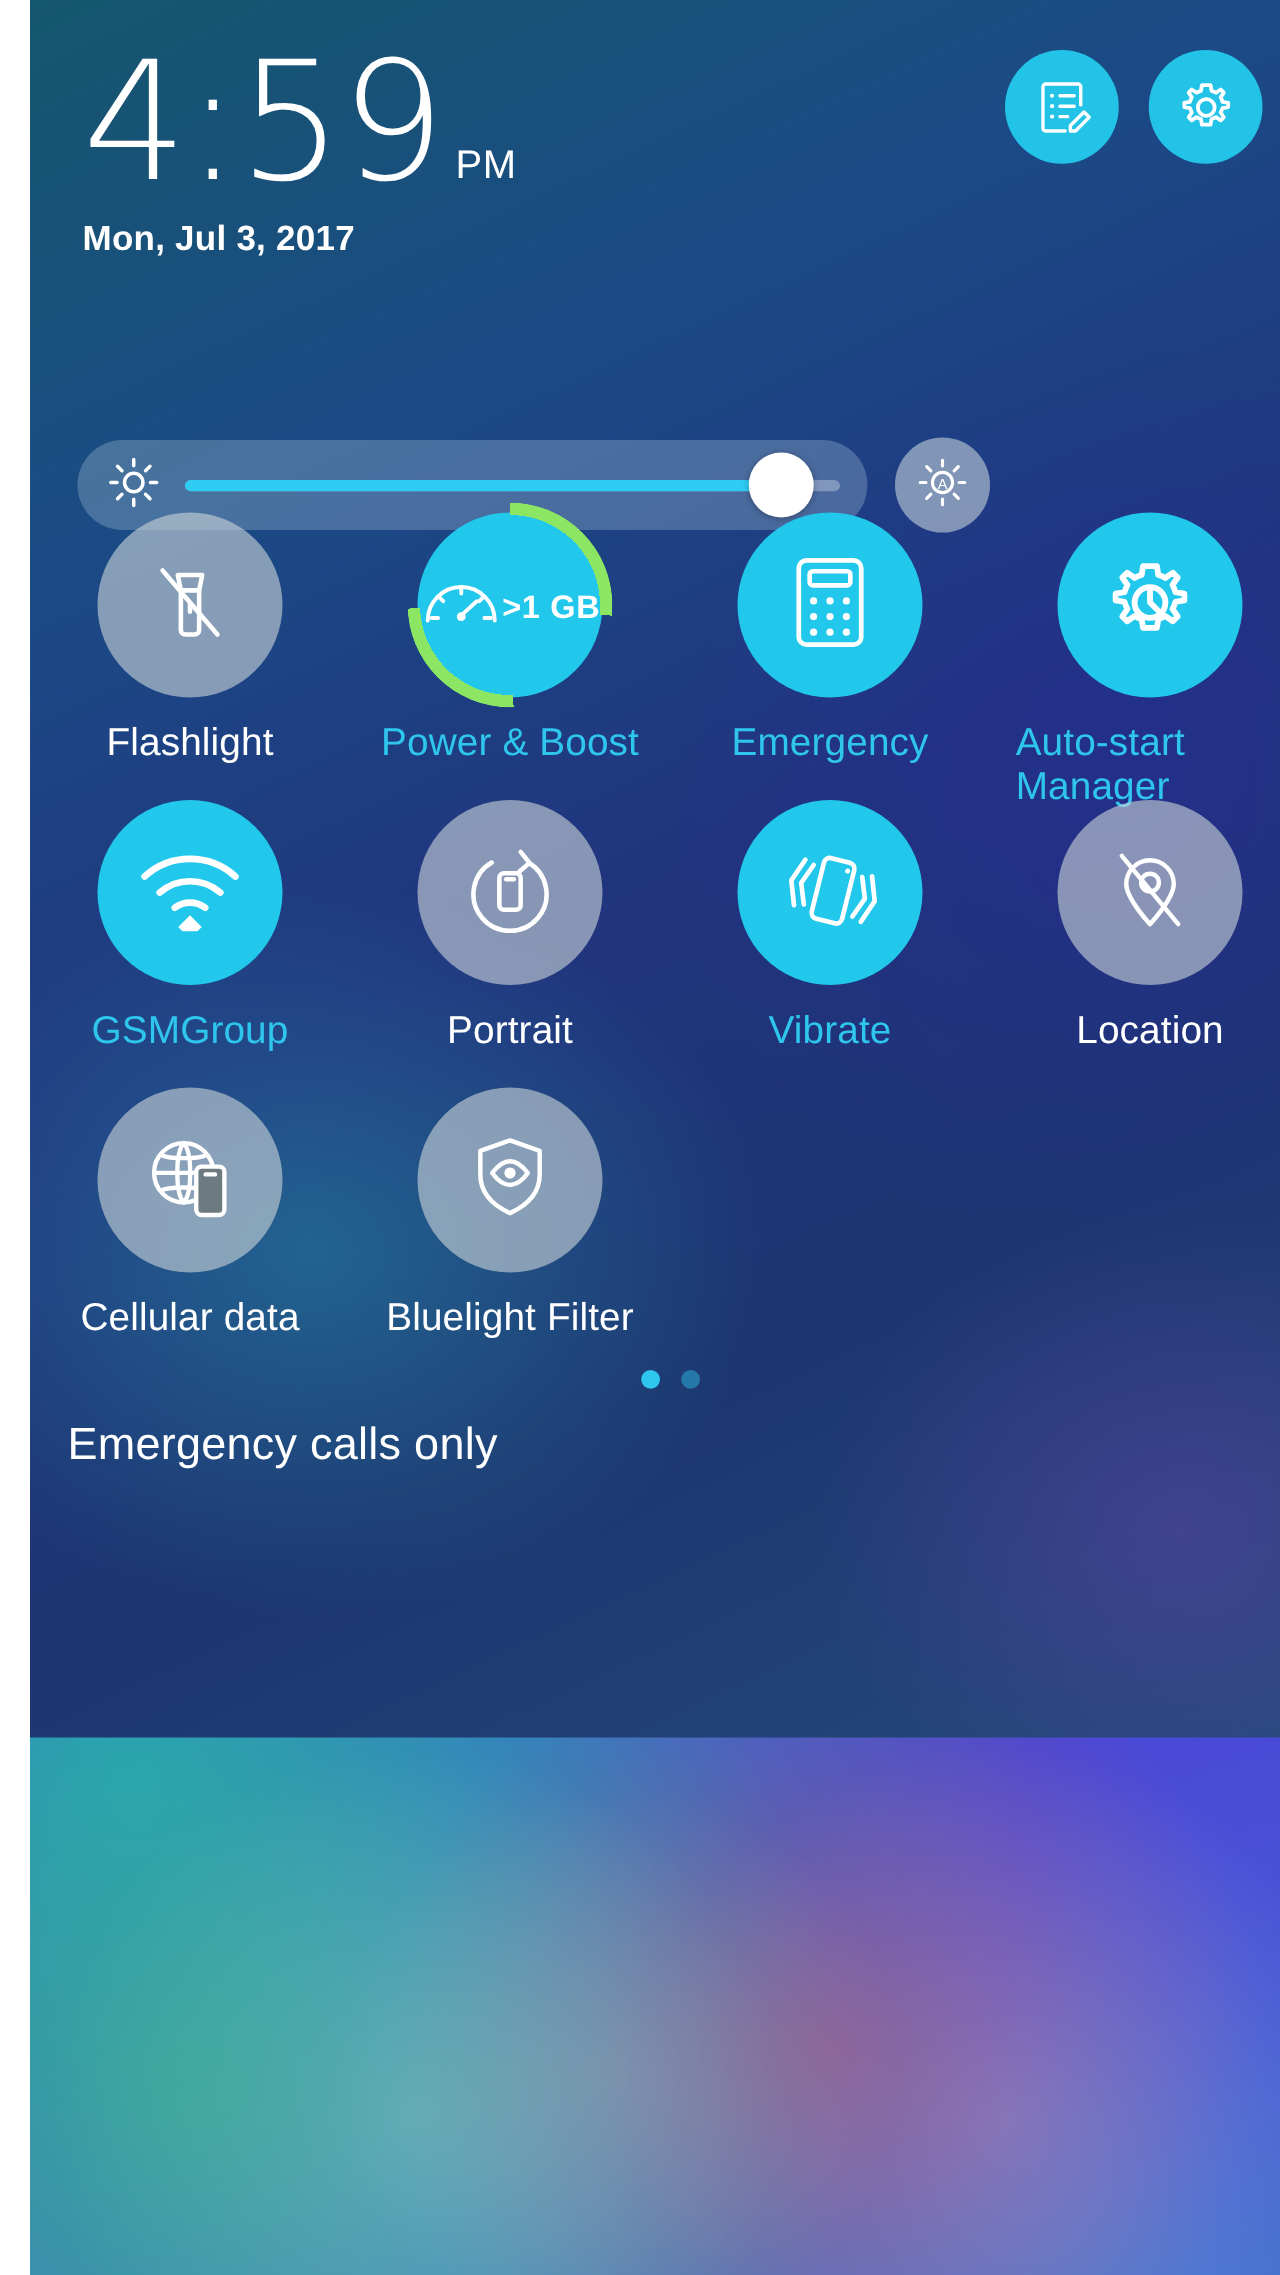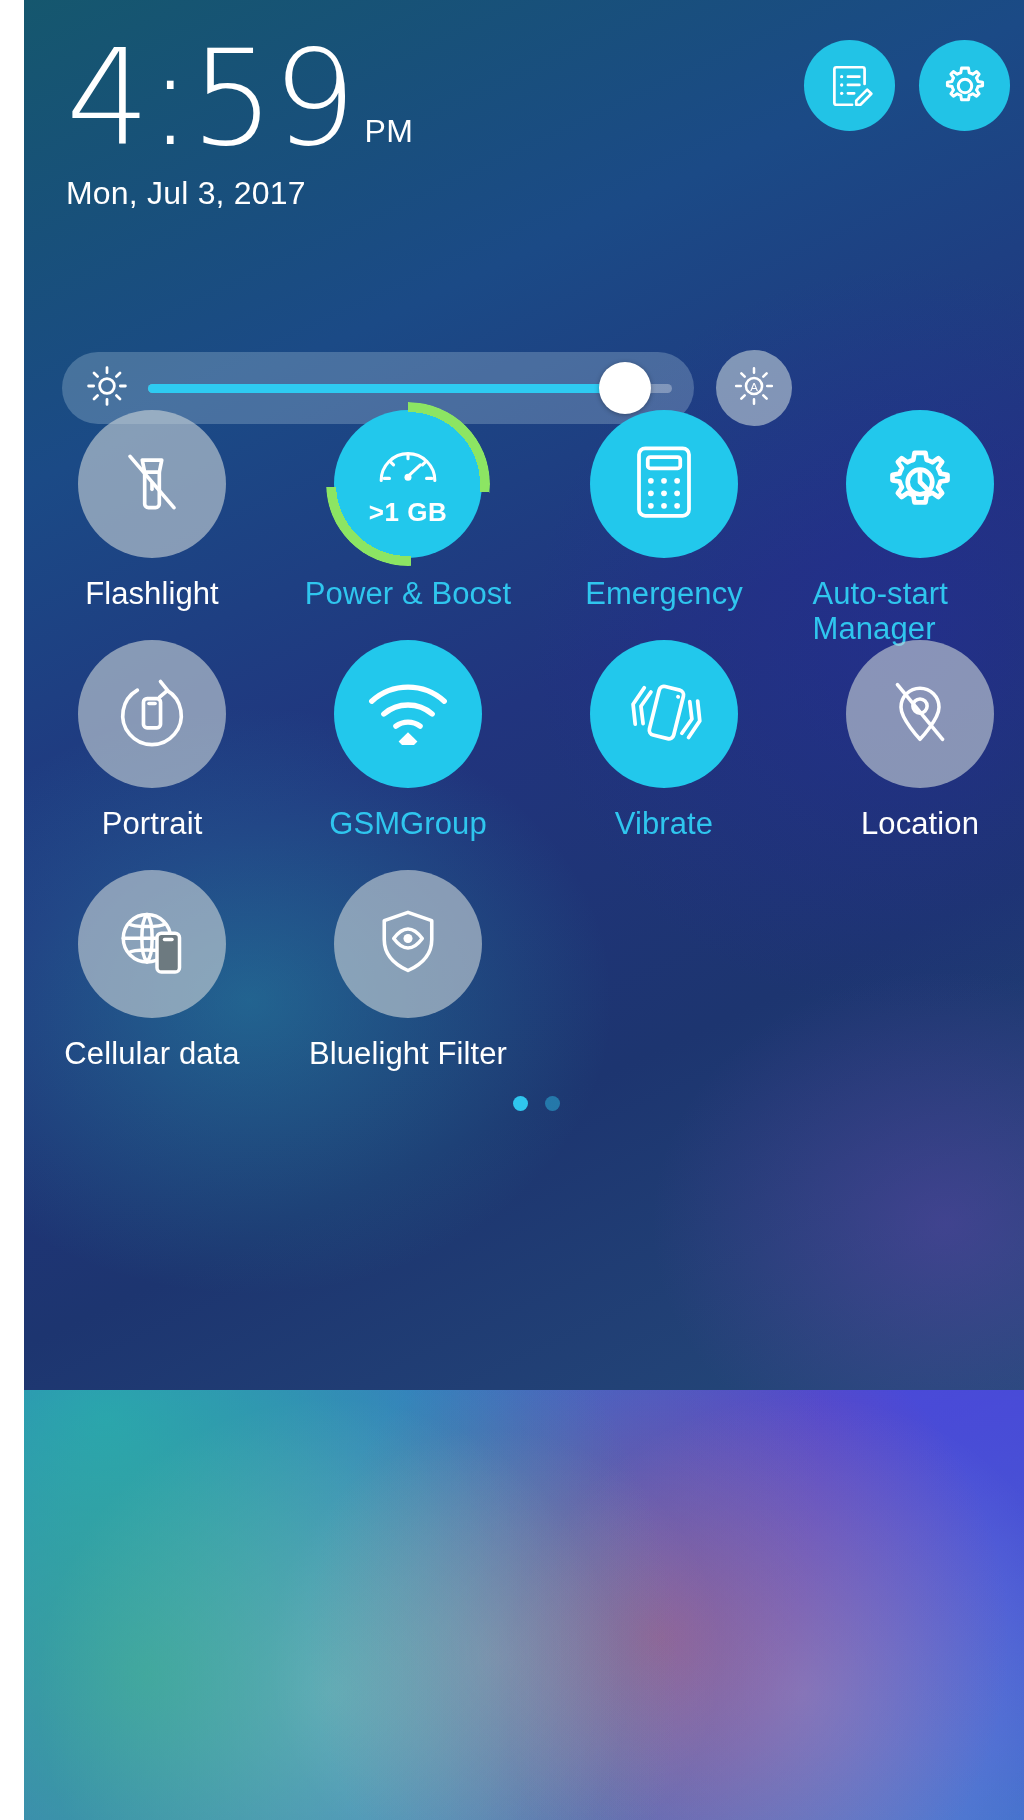--- a/index.html
+++ b/index.html
@@ -71,22 +71,22 @@
   #time-meridiem {
     font-size: 32px;
     font-weight: 400;
     color: #ffffff;
     margin-left: 10px;
     margin-bottom: 14px;
     letter-spacing: 0.5px;
   }
   #date-value {
     margin-top: 14px;
-    font-size: 32px;
-    font-weight: 400;
+    font-size: 28px;
+    font-weight: 700;
     color: #ffffff;
     letter-spacing: 0.2px;
   }
 
   #header-actions {
     position: absolute;
     right: 38px;
     top: 40px;
     display: flex;
     gap: 24px;
@@ -206,21 +206,21 @@
     position: absolute;
     inset: -8px;
     border-radius: 50%;
     background: conic-gradient(from 0deg, #8ce563 0deg 96deg, rgba(0,0,0,0) 96deg 178deg, #8ce563 178deg 268deg, rgba(0,0,0,0) 268deg 360deg);
     -webkit-mask: radial-gradient(circle, transparent 0 72px, #000 72px);
     mask: radial-gradient(circle, transparent 0 72px, #000 72px);
   }
   .boost-inner {
     position: relative;
     display: flex;
-    flex-direction: column;
+    flex-direction: row;
     align-items: center;
     justify-content: flex-end;
     z-index: 2;
   }
   .boost-text {
     color: #ffffff;
     font-size: 26px;
     font-weight: bold;
     margin-top: 2px;
     letter-spacing: 0.5px;
@@ -386,45 +386,45 @@
               <path d="M24 6.5l3.3 0 .7 4.3a13.4 13.4 0 0 1 3.4 1.4l3.6-2.5 2.3 2.3-2.5 3.6a13.4 13.4 0 0 1 1.4 3.4l4.3.7v3.3l-4.3.7a13.4 13.4 0 0 1-1.4 3.4l2.5 3.6-2.3 2.3-3.6-2.5a13.4 13.4 0 0 1-3.4 1.4l-.7 4.3H24l-3.3 0-.7-4.3a13.4 13.4 0 0 1-3.4-1.4l-3.6 2.5-2.3-2.3 2.5-3.6a13.4 13.4 0 0 1-1.4-3.4l-4.3-.7v-3.3l4.3-.7a13.4 13.4 0 0 1 1.4-3.4l-2.5-3.6 2.3-2.3 3.6 2.5a13.4 13.4 0 0 1 3.4-1.4l.7-4.3z"></path>
               <circle cx="24" cy="24" r="7.4"></circle>
               <path d="M24 18.5v5.5l3.6 3.6"></path>
             </svg>
           </span>
         </div>
         <div class="tile-label on">Auto-start Manager</div>
       </div>
 
       <div class="tile">
+        <div class="tile-circle on">
+          <span>
+            <svg width="86" height="66" viewBox="0 0 64 48" fill="none" stroke="#ffffff" stroke-width="4" stroke-linecap="round">
+              <path d="M5 16A40 40 0 0 1 59 16"></path>
+              <path d="M14 25.5A27.5 27.5 0 0 1 50 25.5"></path>
+              <path d="M23 34.5A15 15 0 0 1 41 34.5"></path>
+              <path d="M32 39l7 7-7 7-7-7z" fill="#ffffff" stroke="none"></path>
+            </svg>
+          </span>
+        </div>
+        <div class="tile-label on">GSMGroup</div>
+      </div>
+
+      <div class="tile">
         <div class="tile-circle off">
           <span>
             <svg width="78" height="78" viewBox="0 0 64 64" fill="none" stroke="#ffffff" stroke-width="3" stroke-linecap="round" stroke-linejoin="round">
               <path d="M44 14a24 24 0 1 1-24 0"></path>
               <path d="M39 7l5.8 7.2L38 20"></path>
               <rect x="25" y="21" width="14" height="24" rx="3"></rect>
               <path d="M29.5 25h5"></path>
             </svg>
           </span>
         </div>
         <div class="tile-label off">Portrait</div>
-      </div>
-
-      <div class="tile">
-        <div class="tile-circle on">
-          <span>
-            <svg width="86" height="66" viewBox="0 0 64 48" fill="none" stroke="#ffffff" stroke-width="4" stroke-linecap="round">
-              <path d="M5 16A40 40 0 0 1 59 16"></path>
-              <path d="M14 25.5A27.5 27.5 0 0 1 50 25.5"></path>
-              <path d="M23 34.5A15 15 0 0 1 41 34.5"></path>
-              <path d="M32 39l7 7-7 7-7-7z" fill="#ffffff" stroke="none"></path>
-            </svg>
-          </span>
-        </div>
-        <div class="tile-label on">GSMGroup</div>
       </div>
 
       <div class="tile">
         <div class="tile-circle on">
           <span>
             <svg width="80" height="80" viewBox="0 0 64 64" fill="none" stroke="#ffffff" stroke-width="3" stroke-linecap="round" stroke-linejoin="round">
               <g transform="rotate(14 32 32)">
                 <rect x="24" y="12" width="20" height="40" rx="4"></rect>
                 <circle cx="40" cy="17.5" r="1.6" fill="#ffffff" stroke="none"></circle>
                 <path d="M18 19L13 32l5 13"></path>
@@ -481,15 +481,16 @@
         <div class="tile-label off">Bluelight Filter</div>
       </div>
 
     </div>
 
     <div id="page-dots">
       <span class="dot active"></span>
       <span class="dot inactive"></span>
     </div>
 
+    <div id="carrier-status">Emergency calls only</div>
 
   </div>
 </div>
 
 </body></html>

